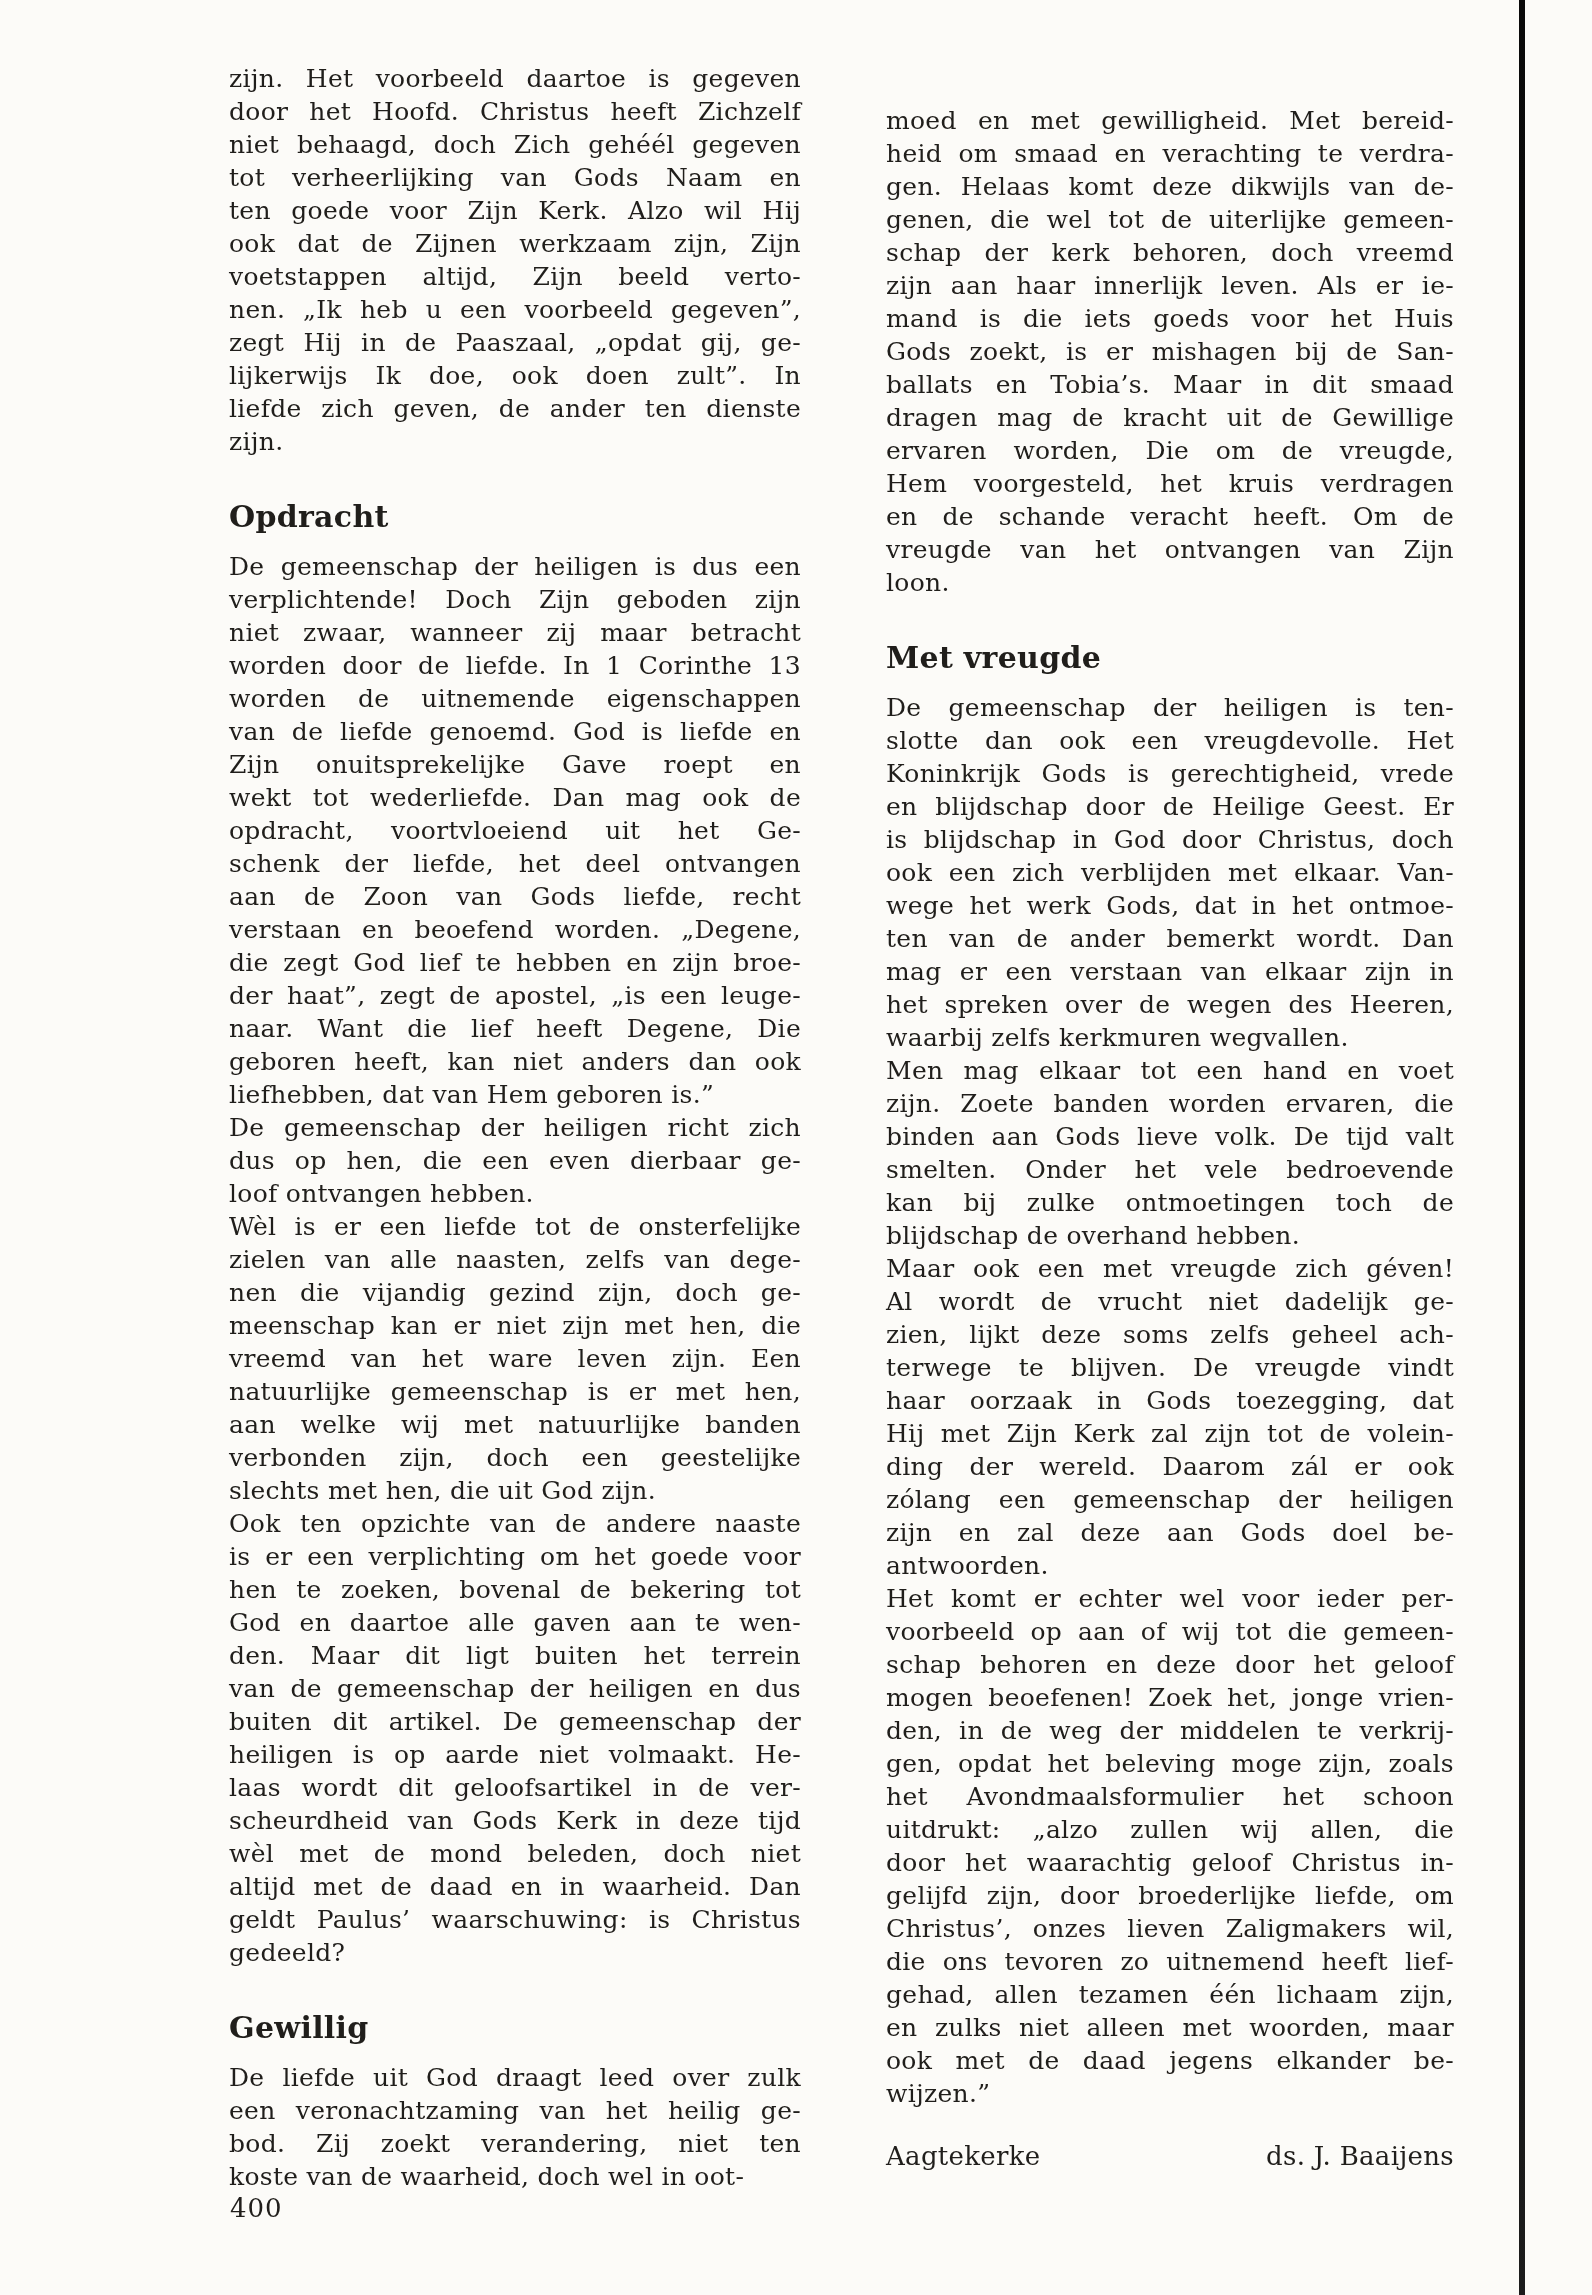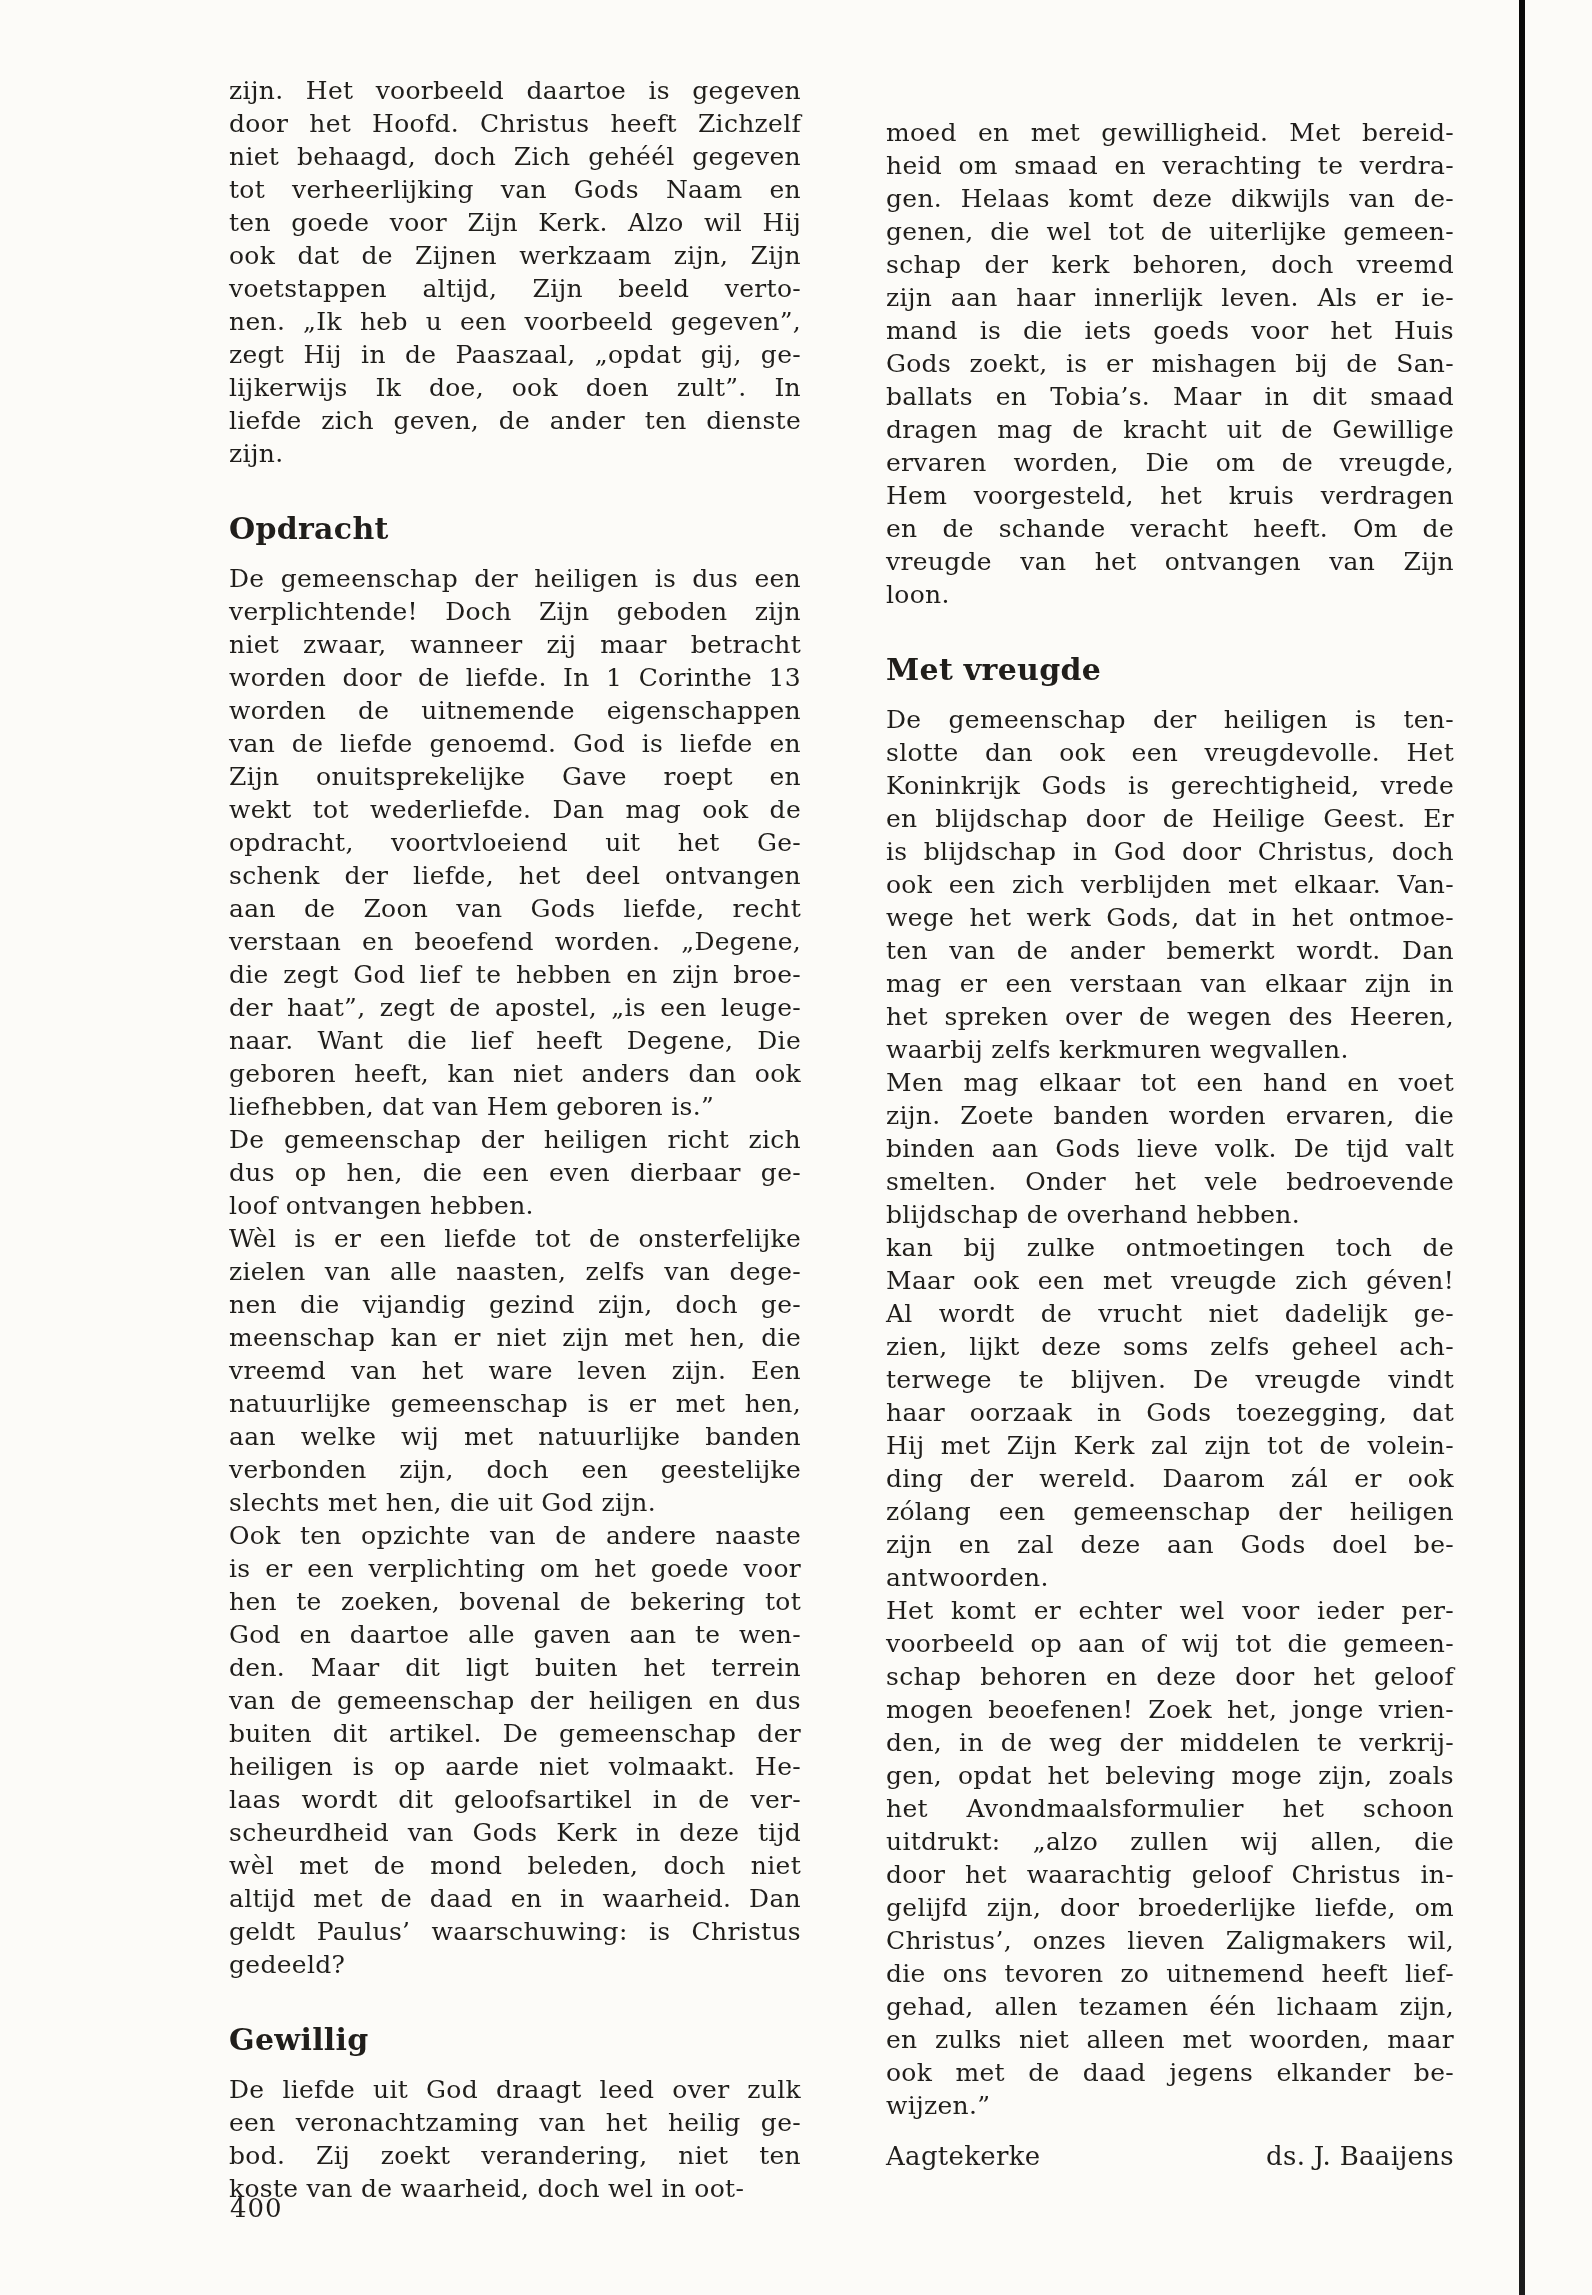--- a/index.html
+++ b/index.html
@@ -35,21 +35,21 @@
   .line.last { text-align-last: auto; }
   .heading {
     font-weight: bold;
     font-size: 30px;
     line-height: 38px;
     margin-top: 40px;
     margin-bottom: 14px;
     letter-spacing: 0.3px;
     text-align: left;
   }
-  .block:first-child { margin-top: 12px; }
+  .block:first-child { margin-top: 0; }
   .footer-row {
     position: absolute;
     left: 886px;
     top: 2140px;
     width: 568px;
     display: flex;
     justify-content: space-between;
     font-size: 26px;
     line-height: 33px;
     letter-spacing: 0.3px;
@@ -180,22 +180,22 @@
         <div class="line">ten van de ander bemerkt wordt. Dan</div>
         <div class="line">mag er een verstaan van elkaar zijn in</div>
         <div class="line">het spreken over de wegen des Heeren,</div>
         <div class="line last">waarbij zelfs kerkmuren wegvallen.</div>
       </div>
       <div class="para block">
         <div class="line">Men mag elkaar tot een hand en voet</div>
         <div class="line">zijn. Zoete banden worden ervaren, die</div>
         <div class="line">binden aan Gods lieve volk. De tijd valt</div>
         <div class="line">smelten. Onder het vele bedroevende</div>
+        <div class="line">kan bij zulke ontmoetingen toch de</div>
         <div class="line last">blijdschap de overhand hebben.</div>
-        <div class="line">kan bij zulke ontmoetingen toch de</div>
       </div>
       <div class="para block">
         <div class="line">Maar ook een met vreugde zich géven!</div>
         <div class="line">Al wordt de vrucht niet dadelijk ge-</div>
         <div class="line">zien, lijkt deze soms zelfs geheel ach-</div>
         <div class="line">terwege te blijven. De vreugde vindt</div>
         <div class="line">haar oorzaak in Gods toezegging, dat</div>
         <div class="line">Hij met Zijn Kerk zal zijn tot de volein-</div>
         <div class="line">ding der wereld. Daarom zál er ook</div>
         <div class="line">zólang een gemeenschap der heiligen</div>

